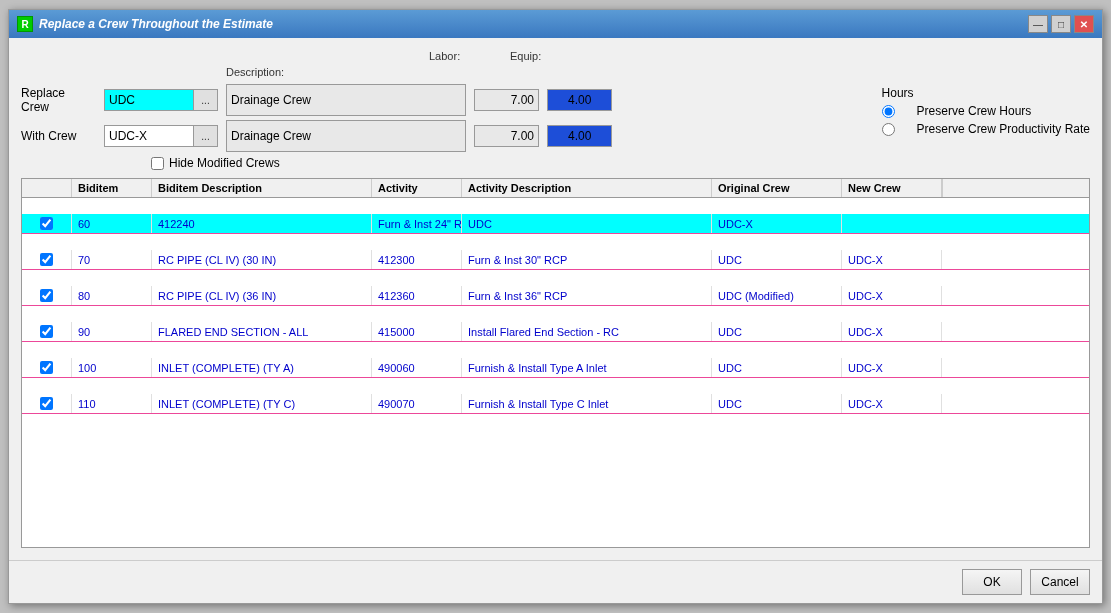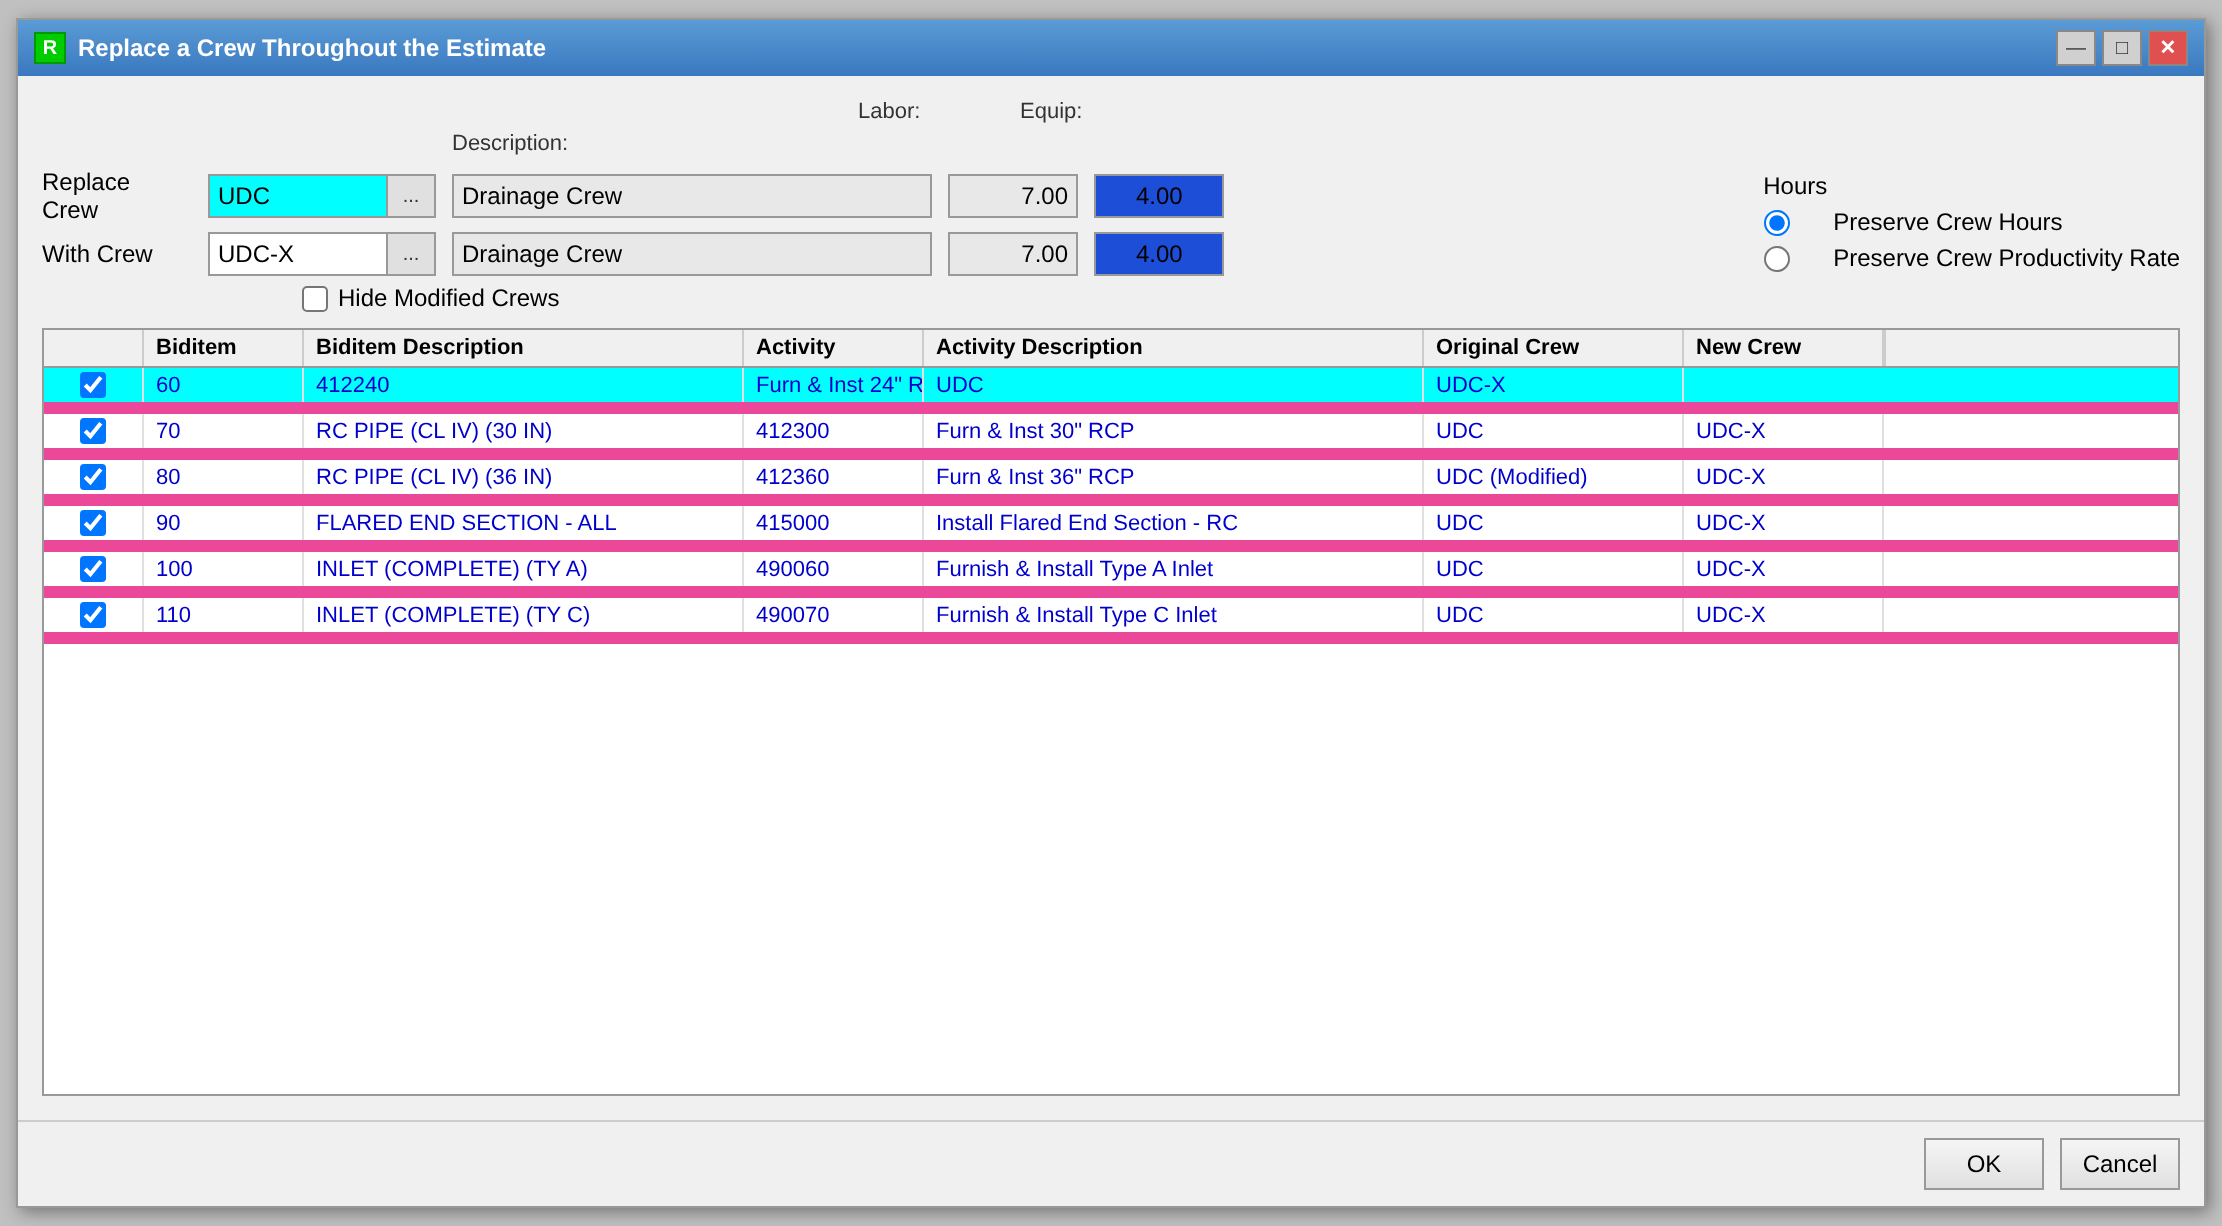--- a/index.html
+++ b/index.html
@@ -46,20 +46,21 @@
       display: flex;
       align-items: center;
       justify-content: center;
       font-size: 10px;
       color: white;
       font-weight: bold;
     }
     .title-text {
       font-size: 12px;
       font-weight: bold;
+      font-style: italic;
     }
     .title-controls {
       display: flex;
       gap: 3px;
     }
     .title-btn {
       width: 20px;
       height: 18px;
       background: #d0d0d0;
       border: 1px solid #888;
@@ -117,21 +118,21 @@
       border-left: none;
       cursor: pointer;
       display: flex;
       align-items: center;
       justify-content: center;
       font-size: 10px;
       color: #333;
     }
     .desc-field {
       width: 240px;
-      height: 22px;
+      height: 32px;
       border: 1px solid #999;
       padding: 2px 4px;
       font-size: 12px;
       background: #e8e8e8;
       color: #000;
     }
     .num-field {
       width: 65px;
       height: 22px;
       border: 1px solid #999;
@@ -210,22 +211,23 @@
       white-space: nowrap;
       overflow: hidden;
     }
     .table-body {
       flex: 1;
       overflow-y: auto;
     }
     .table-row {
       display: grid;
       grid-template-columns: 50px 80px 220px 90px 250px 130px 100px;
-      border-bottom: 6px solid #ec4899;
+      border-bottom: 1px solid #ec4899;
       min-height: 20px;
+      margin-top: 16px;
     }
     .table-row.selected {
       background: #00ffff;
     }
     .table-row:not(.selected) {
       background: white;
     }
     .td {
       padding: 2px 6px;
       font-size: 11px;

